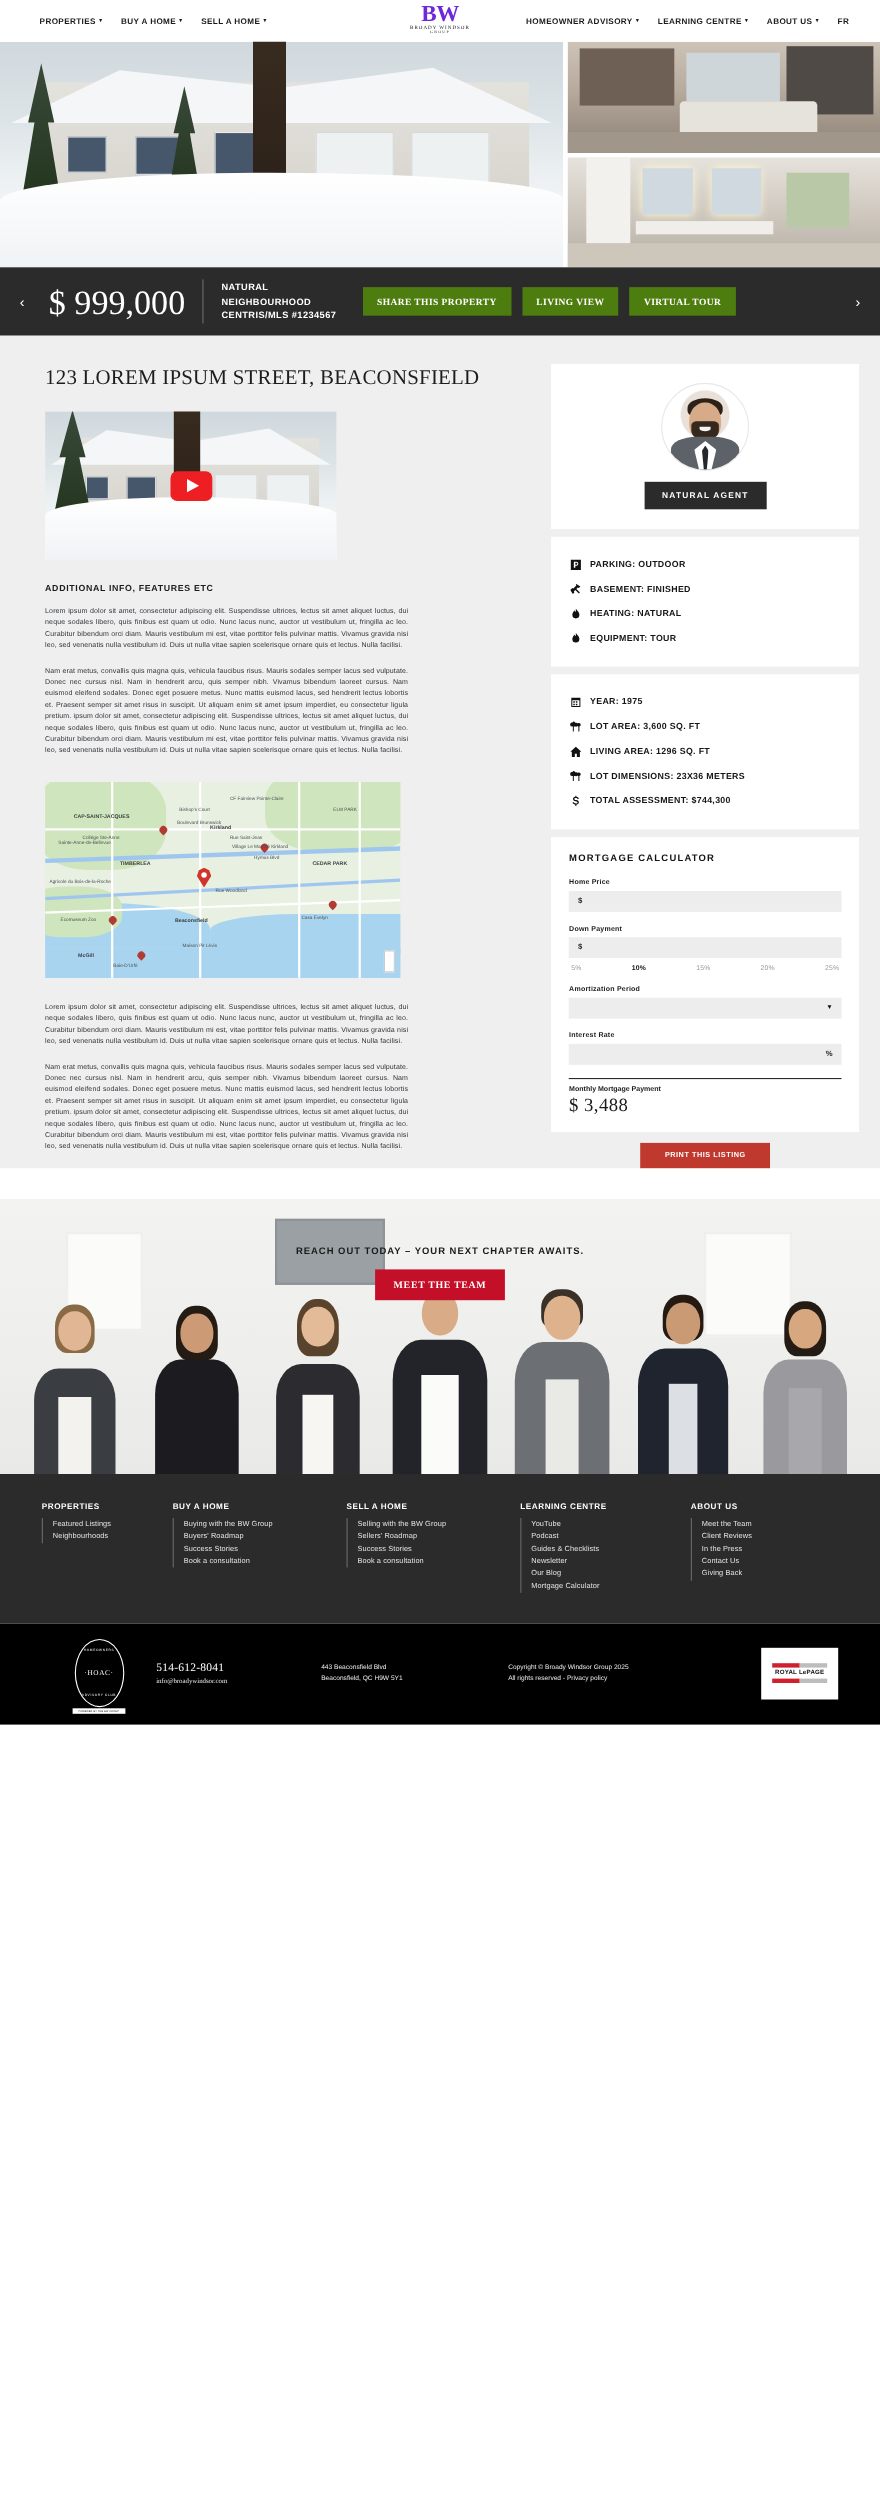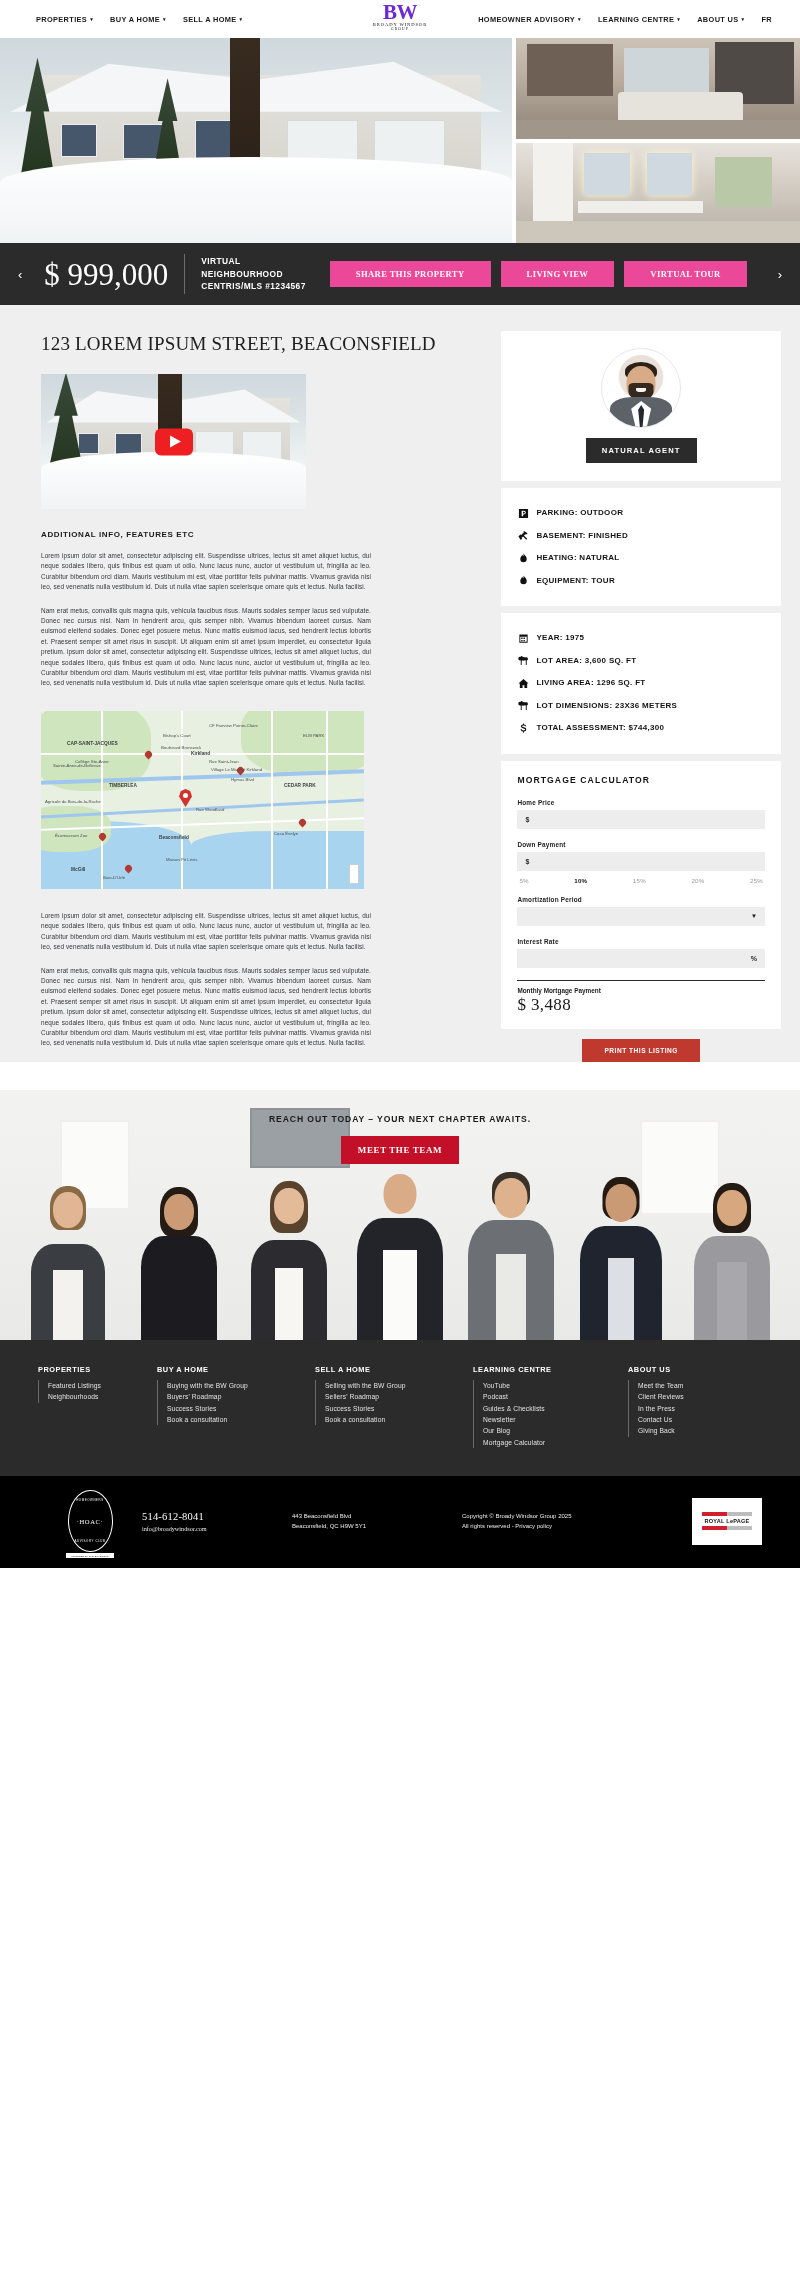--- a/index.html
+++ b/index.html
@@ -127,27 +127,27 @@
     color: #ffffff;
     letter-spacing: 0px;
     margin-left: 16px;
     line-height: 1;
     white-space: nowrap;
   }
   .price-divider { width: 1px; height: 40px; background: #6d6d6d; margin: 0 16px; }
   .price-meta { color: #ffffff; font-size: 8.4px; font-weight: bold; line-height: 12.5px; letter-spacing: 0.4px; }
   .price-actions { display: flex; gap: 10px; margin-left: 24px; }
   .btn-red {
-    background: #ec4899;
+    background: #4d7c0f;
     color: #fff;
     font-family: "Liberation Serif", serif;
     font-size: 8.6px;
     font-weight: bold;
     letter-spacing: 0.4px;
-    padding: 9px 26px;
+    padding: 9px 13px;
     cursor: pointer;
     white-space: nowrap;
     line-height: 1;
     border: none;
   }
   .arrow-right { margin-left: auto; }
 
   
   .page { background: #efefef; padding: 26px 19px 0 19px; }
   .cols { display: flex; gap: 18px; align-items: flex-start; }
@@ -290,21 +290,21 @@
   }
 
   
   .cta {
     position: relative; width: 800px; height: 250px; margin-top: 28px;
     background: linear-gradient(#f3f3f2 0%, #eeeeec 55%, #e9e9e7 100%);
     overflow: hidden;
   }
   .cta-inner { position: relative; z-index: 3; padding-top: 22px; text-align: center; }
   .cta-h { font-family: "Liberation Serif", serif; font-size: 21px; color: #151515; letter-spacing: 0.4px; line-height: 26px; }
-  .cta-sub { font-size: 8.6px; font-weight: bold; letter-spacing: 0.9px; color: #1a1a1a; margin-top: 2px; }
+  .cta-sub { font-size: 8.6px; font-weight: bold; letter-spacing: 0.9px; color: #1a1a1a; margin-top: 20px; }
   .btn-cta {
     margin-top: 12px; background: #c40f28; color: #fff; border: none;
     font-family: "Liberation Serif", serif; font-size: 9px; font-weight: bold;
     letter-spacing: 0.6px; padding: 9px 17px; cursor: pointer;
   }
   .cta-win { position: absolute; background: #fbfbfa; border: 2px solid #f0efed; }
   .team { position: absolute; bottom: 0; left: 20px; right: 20px; height: 168px; display: flex; align-items: flex-end; justify-content: space-between; z-index: 2; }
   .person { width: 96px; position: relative; height: 100%; }
   .p-head { position:absolute; left:50%; transform:translateX(-50%); border-radius:48%; }
   .p-hair { position:absolute; left:50%; transform:translateX(-50%); border-radius:45% 45% 30% 30%; }
@@ -422,21 +422,21 @@
       <div class="room-el" style="left:0; bottom:0; width:100%; height:22%; background:#cdc6bb;"></div>
     </div>
   </div>
 </div>
 
 <div class="pricebar">
   <div class="arrow-btn">‹</div>
   <div class="price-val">$ 999,000</div>
   <div class="price-divider"></div>
   <div class="price-meta">
-    <div>VIRTUAL</div>
+    <div>NATURAL</div>
     <div>NEIGHBOURHOOD</div>
     <div>CENTRIS/MLS #1234567</div>
   </div>
   <div class="price-actions">
     <button class="btn-red">SHARE THIS PROPERTY</button>
     <button class="btn-red">LIVING VIEW</button>
     <button class="btn-red">VIRTUAL TOUR</button>
   </div>
   <div class="arrow-btn arrow-right">›</div>
 </div>

